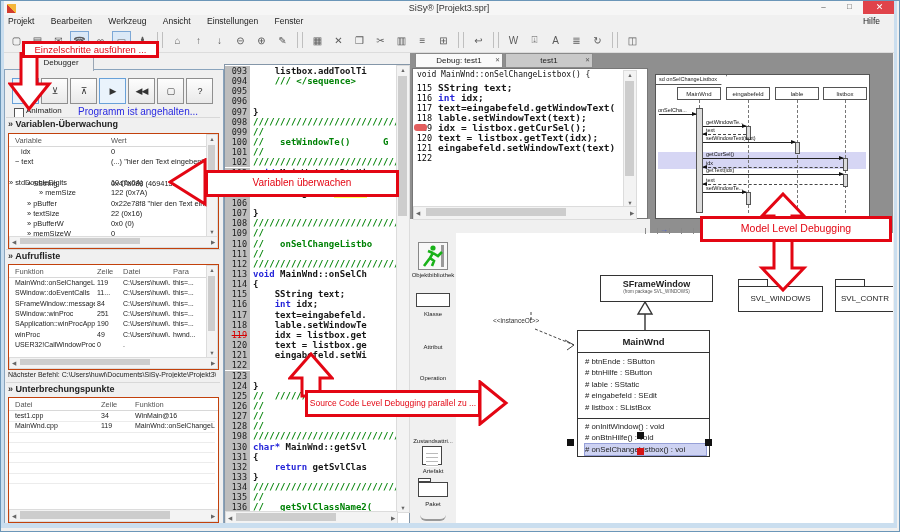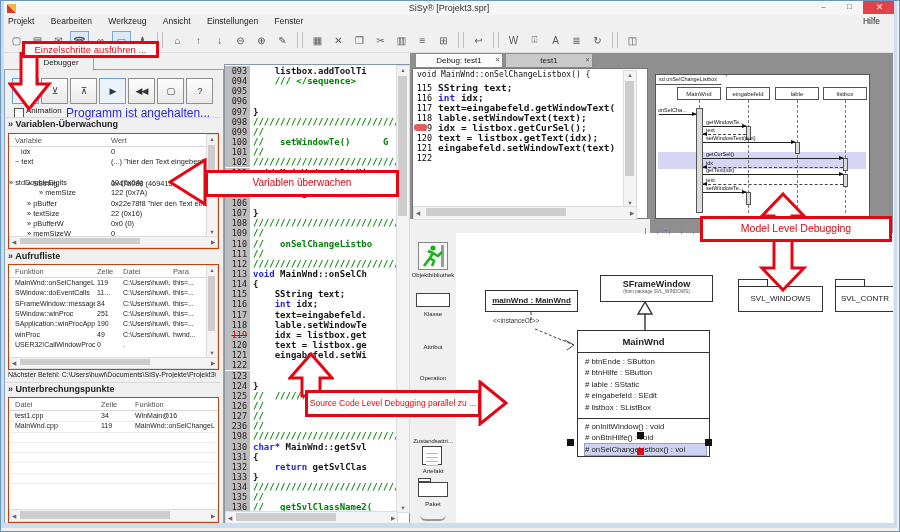--- a/index.html
+++ b/index.html
@@ -28,21 +28,21 @@
   .tsep{width:4px;height:16px;border-left:1px solid #bfbfbf;border-right:1px solid #bfbfbf;margin:0 4px;flex:0 0 auto}
   
   #lp-tab{left:28px;top:55px;width:64px;height:15px;background:#f0f0f0;border:1px solid #9aa7b5;
     border-bottom:none;font-size:8px;text-align:center;line-height:14px;z-index:2}
   #lp{left:4px;top:69px;width:218px;height:455px;background:#f0f0f0;border:1px solid #8aa4bd}
   .dbtn{position:absolute;top:78px;width:25px;height:24px;background:linear-gradient(#fdfdfd,#e9e9e9);
     border:1px solid #8f8f8f;color:#333;font-size:9px;display:flex;align-items:center;justify-content:center;letter-spacing:-1px}
   .dbtn.dbact{border-color:#69a1d8;background:#eaf3fc}
   #chk{left:14px;top:108px;width:8px;height:8px;background:#fff;border:1px solid #555}
   #chk-label{left:26px;top:106px;font-size:8px}
-  #dbg-status{left:66px;top:106px;font-size:12px;color:#2a2ae0}
+  #dbg-status{left:78px;top:106px;font-size:10px;color:#2a2ae0}
   .sechead{font-size:9px;font-weight:bold}
   .chev{font-weight:bold;font-size:9px;color:#333}
   .hairline{height:1px;background:#d8d8d8}
   .tbl{background:#fff;border:1px solid #c2410c}
   .thead{position:absolute;font-size:7.5px;color:#555}
   .wrow{position:absolute;left:0;width:196px;height:10.3px;font-size:7.4px;line-height:10.3px;white-space:nowrap}
   .wname{position:absolute;left:0;width:102px;overflow:hidden}
   .wval{position:absolute;left:102px;width:94px;overflow:hidden}
   .crow,.bprow{position:absolute;left:0;width:196px;height:10.3px;font-size:7px;line-height:10.3px;white-space:nowrap}
   .bprow{border-bottom:1px solid #ececec;width:206px}
@@ -482,21 +482,21 @@
         </div>
         <div class="crw mid" style="top: 334.95px;">
           <span class="cnum" style="width: 22px;">126</span>
           <span class="ctxt"><span class="seg-g">//</span></span>
         </div>
         <div class="crw mid" style="top: 345.1px;">
           <span class="cnum" style="width: 22px;">127</span>
           <span class="ctxt"><span class="seg-g">//</span></span>
         </div>
         <div class="crw mid" style="top: 355.25px;">
-          <span class="cnum" style="width: 22px;">236</span>
+          <span class="cnum" style="width: 22px;">128</span>
           <span class="ctxt"><span class="seg-g">//</span></span>
         </div>
         <div class="crw mid" style="top: 365.4px;">
           <span class="cnum" style="width: 22px;">198</span>
           <span class="ctxt"><span class="seg-g">////////////////////////////</span></span>
         </div>
         <div class="crw mid" style="top: 375.55px;">
           <span class="cnum" style="width: 22px;">130</span>
           <span class="ctxt"><span class="seg-b">char*</span><span class="seg-c"> MainWnd::getSvl</span></span>
         </div>
@@ -674,21 +674,20 @@
   </div>
 
   <div class="a" id="canvas">
     <svg class="a" style="left:0;top:0" width="438" height="291" viewBox="0 0 438 291">
       <polygon points="190,69 183,81 197,81" fill="#fff" stroke="#333" stroke-width="1.4"></polygon>
       <line x1="190" y1="81" x2="190" y2="97" stroke="#333" stroke-width="1.4"></line>
       <line x1="76" y1="79" x2="76" y2="90" stroke="#444" stroke-width="1" stroke-dasharray="3,2"></line>
       <line x1="80" y1="96" x2="119" y2="112" stroke="#444" stroke-width="1" stroke-dasharray="3,2"></line>
       <polyline points="110,107 119,112 112,117" fill="none" stroke="#444" stroke-width="1"></polyline>
     </svg>
-    <div class="umlbox" id="obj-box">mainWnd : MainWnd</div>
     <div class="a" id="stereo">&lt;&lt;instanceOf&gt;&gt;</div>
     <div class="umlbox" id="sframe">
       <div class="t1">SFrameWindow</div>
       <div class="t2">(from package SVL_WINDOWS)</div>
     </div>
     <div class="umlbox" id="mainwnd">
       <div id="mw-title">MainWnd</div>
       <div id="mw-attrs">
         <div># btnEnde : SButton</div>
         <div># btnHilfe : SButton</div>

